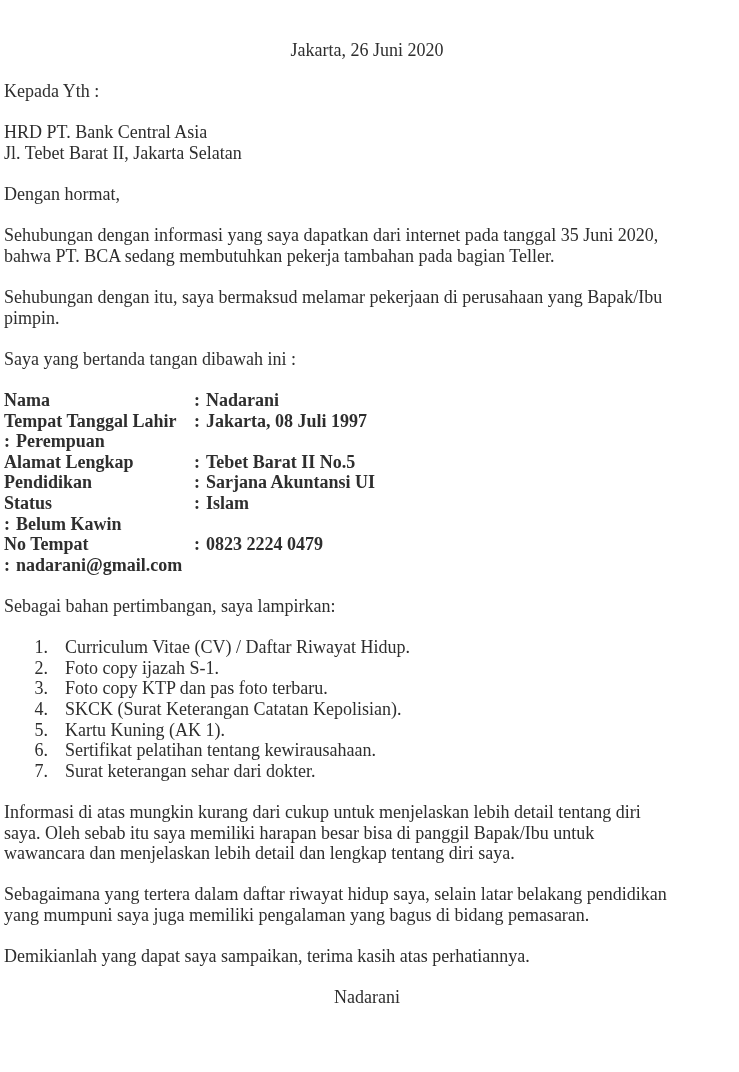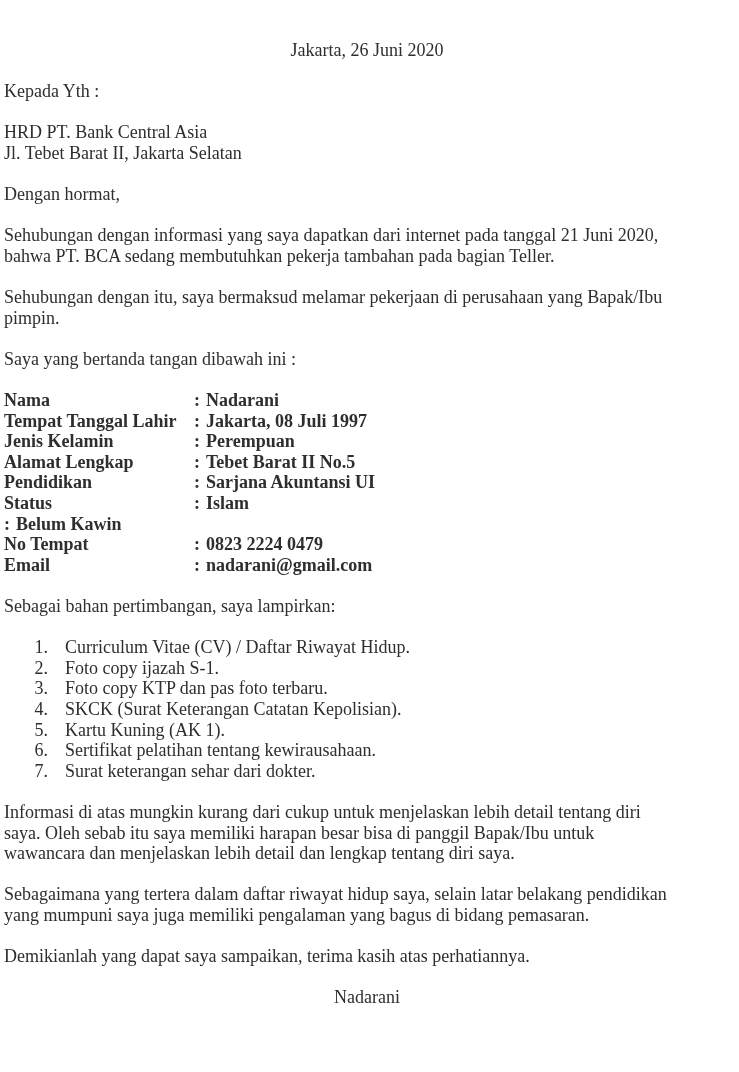--- a/index.html
+++ b/index.html
@@ -69,41 +69,40 @@
 
 <div class="line right">Jakarta, 26 Juni 2020</div>
 
 <div class="line">Kepada Yth :</div>
 
 <div class="block"><span>HRD PT. Bank Central Asia</span>
 <span>Jl. Tebet Barat II, Jakarta Selatan</span></div>
 
 <div class="line">Dengan hormat,</div>
 
-<div class="para">Sehubungan dengan informasi yang saya dapatkan dari internet pada tanggal 21 Juni 2020,
+<div class="para">Sehubungan dengan informasi yang saya dapatkan dari internet pada tanggal 35 Juni 2020,
 bahwa PT. BCA sedang membutuhkan pekerja tambahan pada bagian Teller.</div>
 
 <div class="para">Sehubungan dengan itu, saya bermaksud melamar pekerjaan di perusahaan yang Bapak/Ibu
 pimpin.</div>
 
 <div class="line">Saya yang bertanda tangan dibawah ini :</div>
 
 <div class="details">
   <div class="detail-row">
     <span class="detail-label">Nama</span>
       <span class="detail-colon">:</span>
       <span class="detail-value">Nadarani</span>
   </div>
   <div class="detail-row">
     <span class="detail-label">Tempat Tanggal Lahir</span>
       <span class="detail-colon">:</span>
       <span class="detail-value">Jakarta, 08 Juli 1997</span>
   </div>
   <div class="detail-row">
-    <span class="detail-label">Jenis Kelamin</span>
       <span class="detail-colon">:</span>
       <span class="detail-value">Perempuan</span>
   </div>
   <div class="detail-row">
     <span class="detail-label">Alamat Lengkap</span>
       <span class="detail-colon">:</span>
       <span class="detail-value">Tebet Barat II No.5</span>
   </div>
   <div class="detail-row">
     <span class="detail-label">Pendidikan</span>
@@ -118,21 +117,20 @@
   <div class="detail-row">
       <span class="detail-colon">:</span>
       <span class="detail-value">Belum Kawin</span>
   </div>
   <div class="detail-row">
     <span class="detail-label">No Tempat</span>
       <span class="detail-colon">:</span>
       <span class="detail-value">0823 2224 0479</span>
   </div>
   <div class="detail-row">
-    <span class="detail-label">Email</span>
       <span class="detail-colon">:</span>
       <span class="detail-value">nadarani@gmail.com</span>
   </div>
 </div>
 
 <div class="line">Sebagai bahan pertimbangan, saya lampirkan:</div>
 
 <div class="attachments">
   <div class="att-row">
     <span class="att-num">1.</span>

